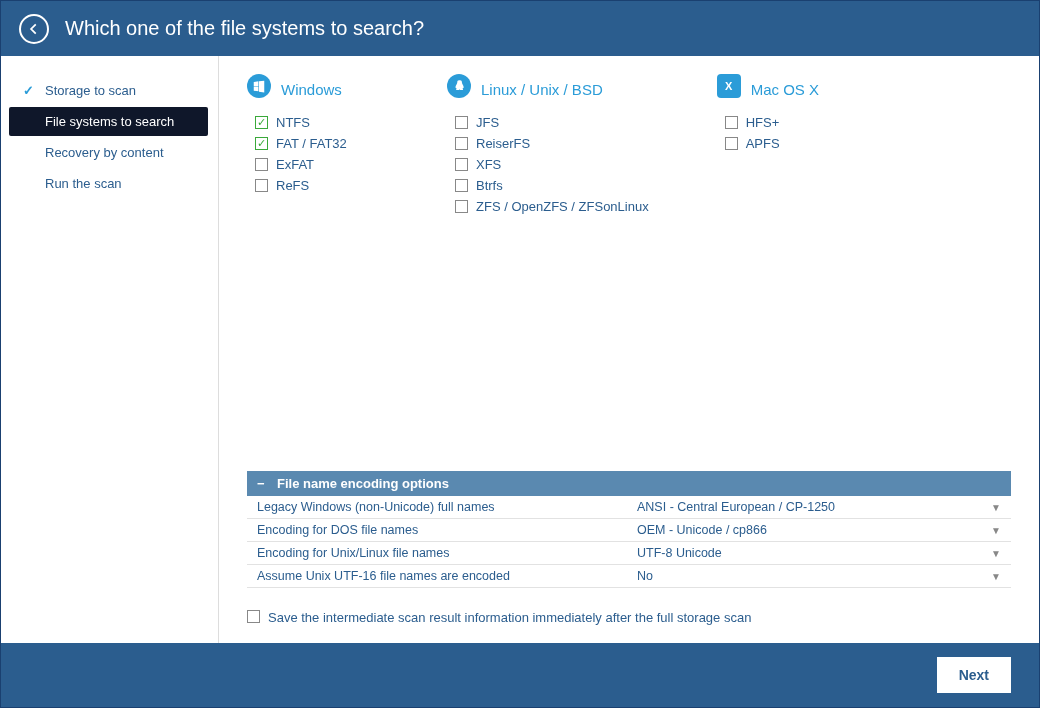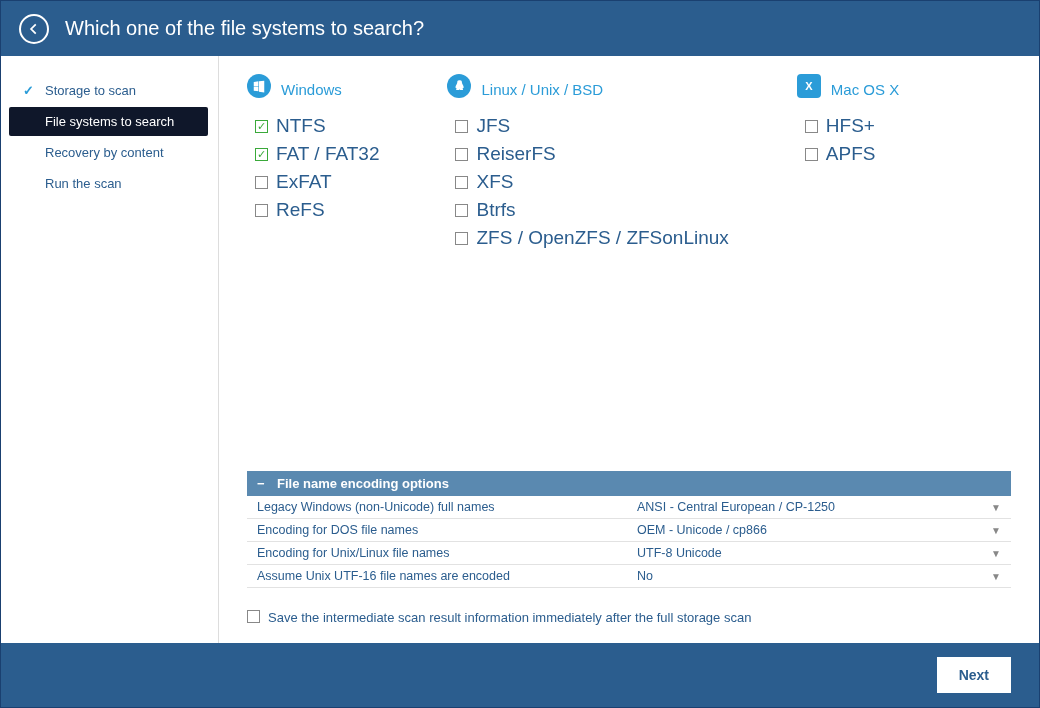--- a/index.html
+++ b/index.html
@@ -100,21 +100,21 @@
   background: #2b9cd8;
   border-radius: 4px;
   display: flex; align-items: center; justify-content: center;
   color:#fff; font-size:11px; font-weight:bold;
 }
 .fs-item {
   display: flex; align-items: center; gap: 8px;
   color: #2b5d8e;
   padding: 3px 8px;
   cursor: pointer;
-  font-size: 19px;
+  font-size: 13px;
 }
 .chk {
   width: 13px; height: 13px;
   border: 1px solid #888;
   display: inline-flex; align-items: center; justify-content: center;
   background: #fff;
   flex-shrink: 0;
 }
 .chk.checked { border-color: #3aa93a; }
 .chk.checked::after {

